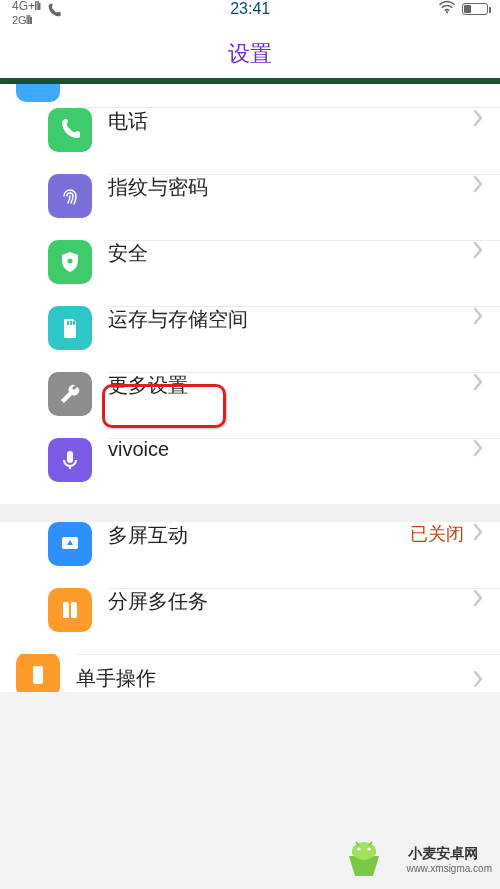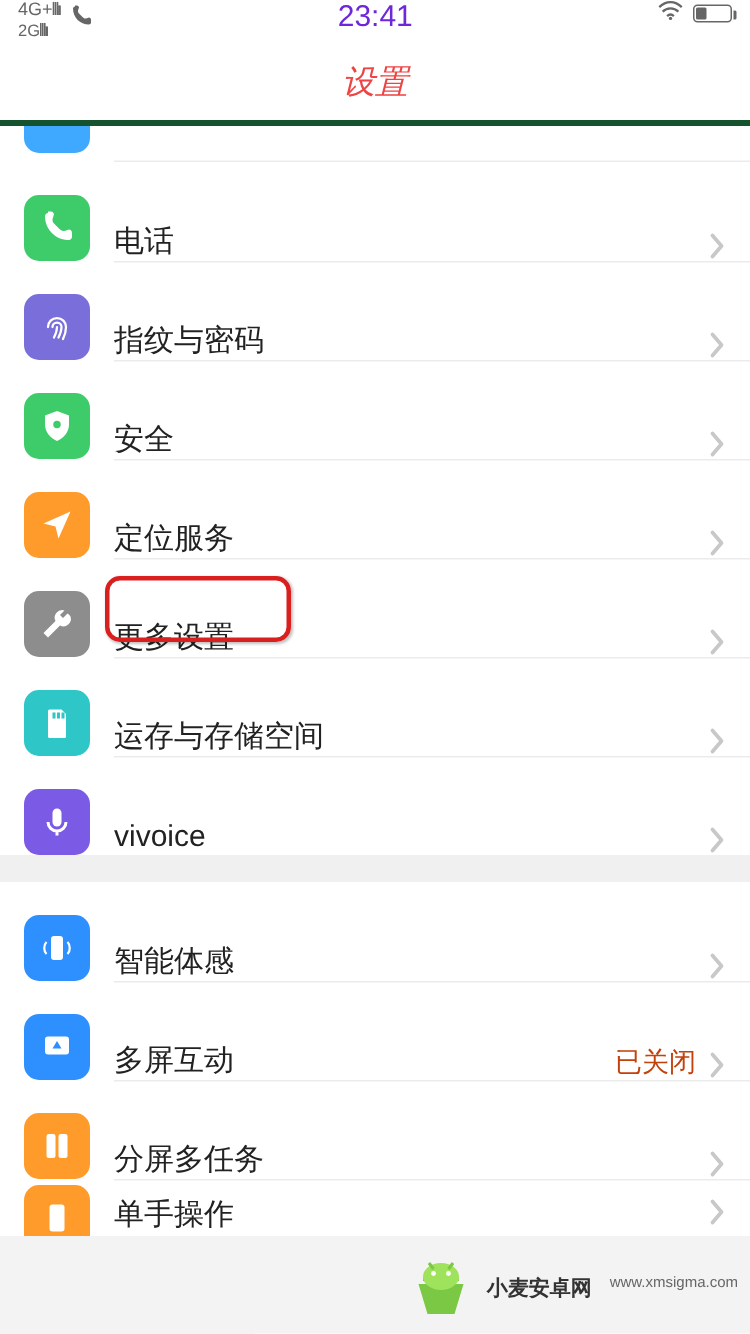--- a/index.html
+++ b/index.html
@@ -18,55 +18,55 @@
     align-items: flex-start;
     padding: 0 12px;
     font-size: 12px;
     color: #666;
     background: #fff;
   }
   .status-left { display: flex; align-items: center; gap: 8px; }
   .status-left .net1 { font-size: 12px; line-height: 1; }
   .status-left .net2 { font-size: 11px; line-height: 1; margin-top: 2px; }
   .status-left .sig { font-size: 12px; letter-spacing: -4px; }
-  .status-center { flex: 1; text-align: center; font-size: 20px; color: #6d28d9; }
+  .status-center { flex: 1; text-align: center; font-size: 16px; color: #0c4a6e; }
   .status-right { display: flex; align-items: center; gap: 6px; font-size: 14px; color: #666; }
   .battery {
     width: 26px; height: 12px; border: 1.5px solid #666; border-radius: 3px;
     position: relative;
   }
   .battery::after {
     content: ""; position: absolute; right: -4px; top: 3px; width: 2px; height: 6px;
     background: #666; border-radius: 0 1px 1px 0;
   }
   .battery-fill { position: absolute; left: 1px; top: 1px; bottom: 1px; width: 30%; background: #666; border-radius: 1px; }
 
   
   .header {
     background: #fff;
     height: 54px;
     display: flex;
     align-items: center;
     justify-content: center;
     font-size: 22px;
-    color: #ef4444;
-    border-bottom: 4px solid #14532d;
-    font-style: italic;
+    color: #6d28d9;
+    border-bottom: 6px solid #14532d;
   }
 
   .list { background: #fff; }
   .group-gap { height: 18px; background: #f0f0f0; }
 
   .row {
     display: flex;
-    align-items: flex-end;
+    align-items: flex-start;
     height: 66px;
     padding: 0 16px 0 16px;
     position: relative;
     background: #fff;
+    margin-left: 32px;
   }
   .row + .row .divider,
   .row .divider {
     position: absolute;
     left: 76px; right: 0; top: 0;
     height: 1px; background: #ebebeb;
   }
   .row:first-child .divider { display: none; }
 
   .icon-box {
@@ -101,39 +101,39 @@
   .cut-row-top {
     height: 24px; background: #fff; position: relative; overflow: hidden;
   }
   .cut-row-top .icon-box { position: absolute; left: 16px; top: -26px; }
   .cut-row-top::after {
     content: ""; position: absolute; left: 76px; right: 0; bottom: 0; height: 1px; background: #ebebeb;
   }
 
   .cut-row-bottom {
     height: 38px; background: #fff; position: relative; overflow: hidden;
-    display: flex; align-items: flex-start; padding: 0 16px;
+    display: flex; align-items: center; padding: 0 16px;
   }
   .cut-row-bottom .icon-box { margin-top: 4px; }
   .cut-row-bottom .row-label { margin-top: 10px; }
   .cut-row-bottom .chevron { margin-top: 12px; }
   .cut-row-bottom .divider { position: absolute; left: 76px; right: 0; top: 0; height: 1px; background: #ebebeb; }
 
   
   .watermark {
     position: absolute;
     right: 8px; bottom: 6px;
     display: flex; align-items: center; gap: 6px;
     pointer-events: none;
   }
   .android-badge {
     width: 48px; height: 48px;
     display: flex; align-items: center; justify-content: center;
   }
-  .wm-text { display: flex; flex-direction: row; align-items: flex-start; }
+  .wm-text { display: flex; flex-direction: column; align-items: center; }
   .wm-text .cn { font-size: 14px; font-weight: 700; color: #333; }
   .wm-text .url { font-size: 10px; color: #666; margin-left: 12px; }
 </style>
 </head>
 <body>
 
 <div class="status-bar">
   <div class="status-left">
     <div>
       <div class="net1"><span>4G+</span> <span class="sig">ıılll</span></div>
@@ -213,69 +213,55 @@
         </svg>
     </div>
     <div class="row-label">安全</div>
     <div class="chevron">
         <svg viewBox="0 0 12 20">
           <path class="chev-stroke" d="M3 3l6 7-6 7"></path>
         </svg>
       </div>
   </div>
 
-  <div class="row">
-    <div class="divider"></div>
-    <div class="icon-box" style="background:#ff9b2b">
-      <svg viewBox="0 0 24 24">
-          <path fill="#fff" d="M21 3L3 11l8 2 2 8 8-18z"></path>
-        </svg>
-    </div>
-    <div class="row-label">定位服务</div>
-    <div class="chevron">
-        <svg viewBox="0 0 12 20">
-          <path class="chev-stroke" d="M3 3l6 7-6 7"></path>
-        </svg>
-      </div>
-  </div>
-
-  <div class="row" style="position:relative">
-    <div class="divider"></div>
-    <div class="icon-box" style="background:#8d8d8d">
-      <svg viewBox="0 0 24 24">
-          <path fill="#fff" d="M21 7a5 5 0 0 1-7 6l-8 8-3-3 8-8a5 5 0 0 1 6-7l-3 3 2 2 3-3a5 5 0 0 1 2 2z"></path>
-        </svg>
-    </div>
-    <div class="row-label">更多设置</div>
-    <div class="chevron">
-        <svg viewBox="0 0 12 20">
-          <path class="chev-stroke" d="M3 3l6 7-6 7"></path>
-        </svg>
-      </div>
-    <div class="highlight-box"></div>
-  </div>
 
   <div class="row">
     <div class="divider"></div>
     <div class="icon-box" style="background:#2ec6c6">
       <svg viewBox="0 0 24 24">
           <path fill="#fff" d="M7 3h8l3 3v15a1 1 0 0 1-1 1H7a1 1 0 0 1-1-1V4a1 1 0 0 1 1-1z"></path>
           <rect x="9" y="5" width="2" height="4" fill="#2ec6c6"></rect>
           <rect x="12" y="5" width="2" height="4" fill="#2ec6c6"></rect>
           <rect x="15" y="5" width="2" height="4" fill="#2ec6c6"></rect>
         </svg>
     </div>
     <div class="row-label">运存与存储空间</div>
     <div class="chevron">
         <svg viewBox="0 0 12 20">
           <path class="chev-stroke" d="M3 3l6 7-6 7"></path>
         </svg>
       </div>
   </div>
 
+  <div class="row" style="position:relative">
+    <div class="divider"></div>
+    <div class="icon-box" style="background:#8d8d8d">
+      <svg viewBox="0 0 24 24">
+          <path fill="#fff" d="M21 7a5 5 0 0 1-7 6l-8 8-3-3 8-8a5 5 0 0 1 6-7l-3 3 2 2 3-3a5 5 0 0 1 2 2z"></path>
+        </svg>
+    </div>
+    <div class="row-label">更多设置</div>
+    <div class="chevron">
+        <svg viewBox="0 0 12 20">
+          <path class="chev-stroke" d="M3 3l6 7-6 7"></path>
+        </svg>
+      </div>
+    <div class="highlight-box"></div>
+  </div>
+
   <div class="row">
     <div class="divider"></div>
     <div class="icon-box" style="background:#7b5ae6">
       <svg viewBox="0 0 24 24">
           <rect x="9" y="3" width="6" height="12" rx="3" fill="#fff"></rect>
           <path fill="none" stroke="#fff" stroke-width="2" d="M6 12a6 6 0 0 0 12 0M12 18v3"></path>
         </svg>
     </div>
     <div class="row-label">vivoice</div>
     <div class="chevron">
@@ -284,34 +270,20 @@
         </svg>
       </div>
   </div>
 
 </div>
 
 <div class="group-gap"></div>
 
 <div class="list">
 
-  <div class="row">
-    <div class="icon-box" style="background:#2e90ff">
-      <svg viewBox="0 0 24 24">
-          <rect x="8" y="4" width="8" height="16" rx="2" fill="#fff"></rect>
-          <path fill="none" stroke="#fff" stroke-width="1.5" d="M5 8c-2 2-2 6 0 8M19 8c2 2 2 6 0 8"></path>
-        </svg>
-    </div>
-    <div class="row-label">智能体感</div>
-    <div class="chevron">
-        <svg viewBox="0 0 12 20">
-          <path class="chev-stroke" d="M3 3l6 7-6 7"></path>
-        </svg>
-      </div>
-  </div>
 
   <div class="row">
     <div class="divider"></div>
     <div class="icon-box" style="background:#2e90ff">
       <svg viewBox="0 0 24 24">
           <rect x="4" y="5" width="16" height="12" rx="2" fill="#fff"></rect>
           <polygon points="12,8 9,13 15,13" fill="#2e90ff"></polygon>
         </svg>
     </div>
     <div class="row-label">多屏互动</div>

